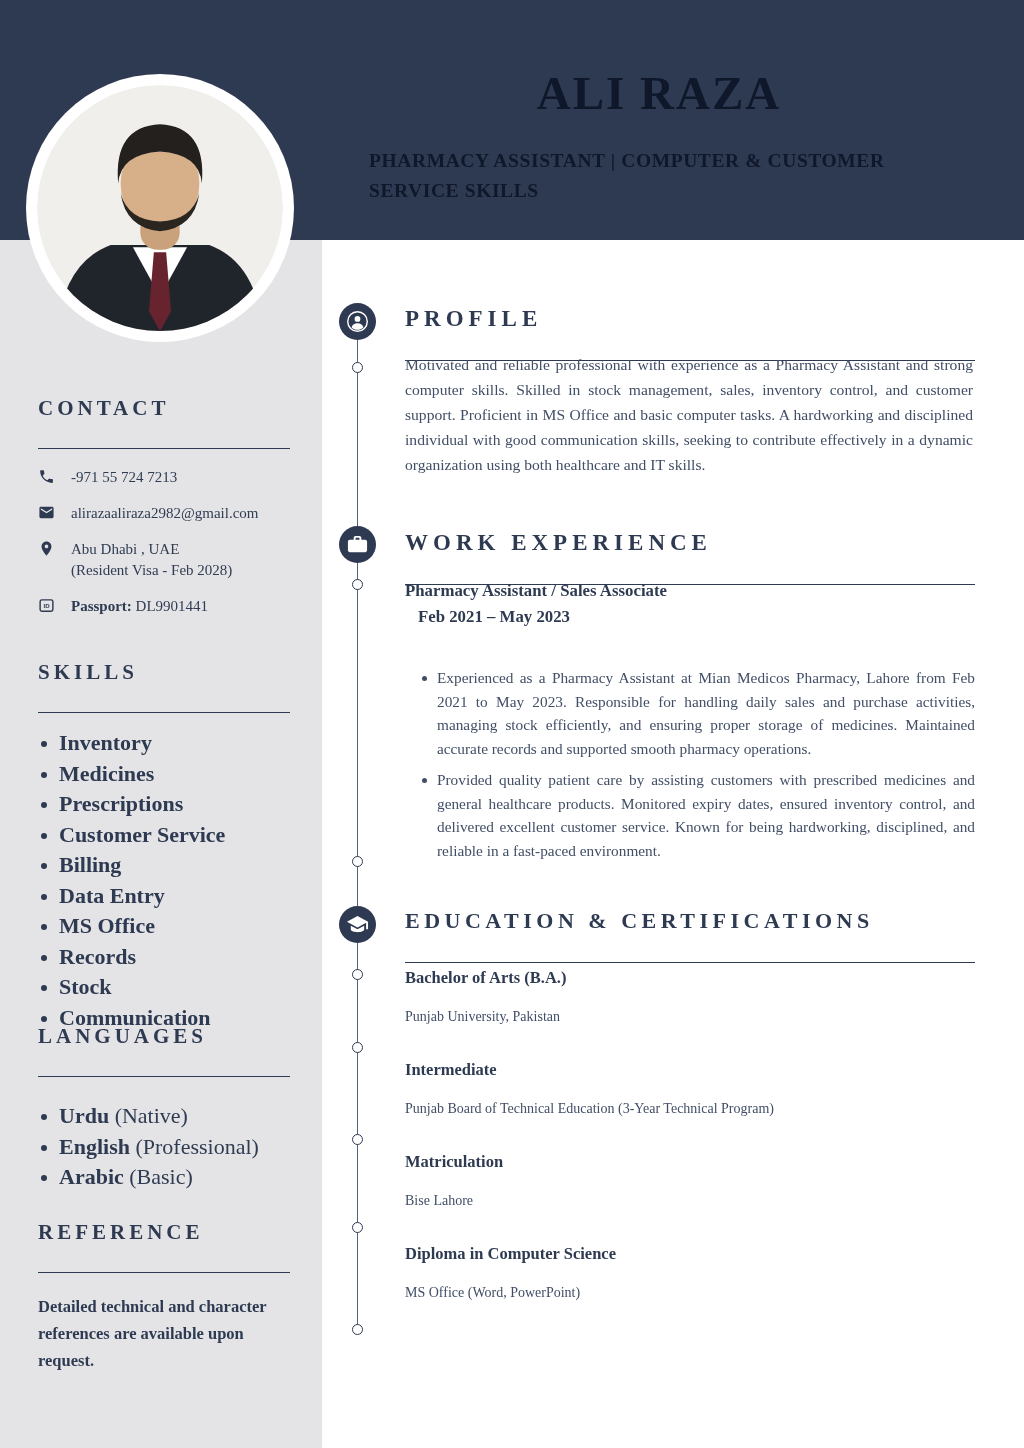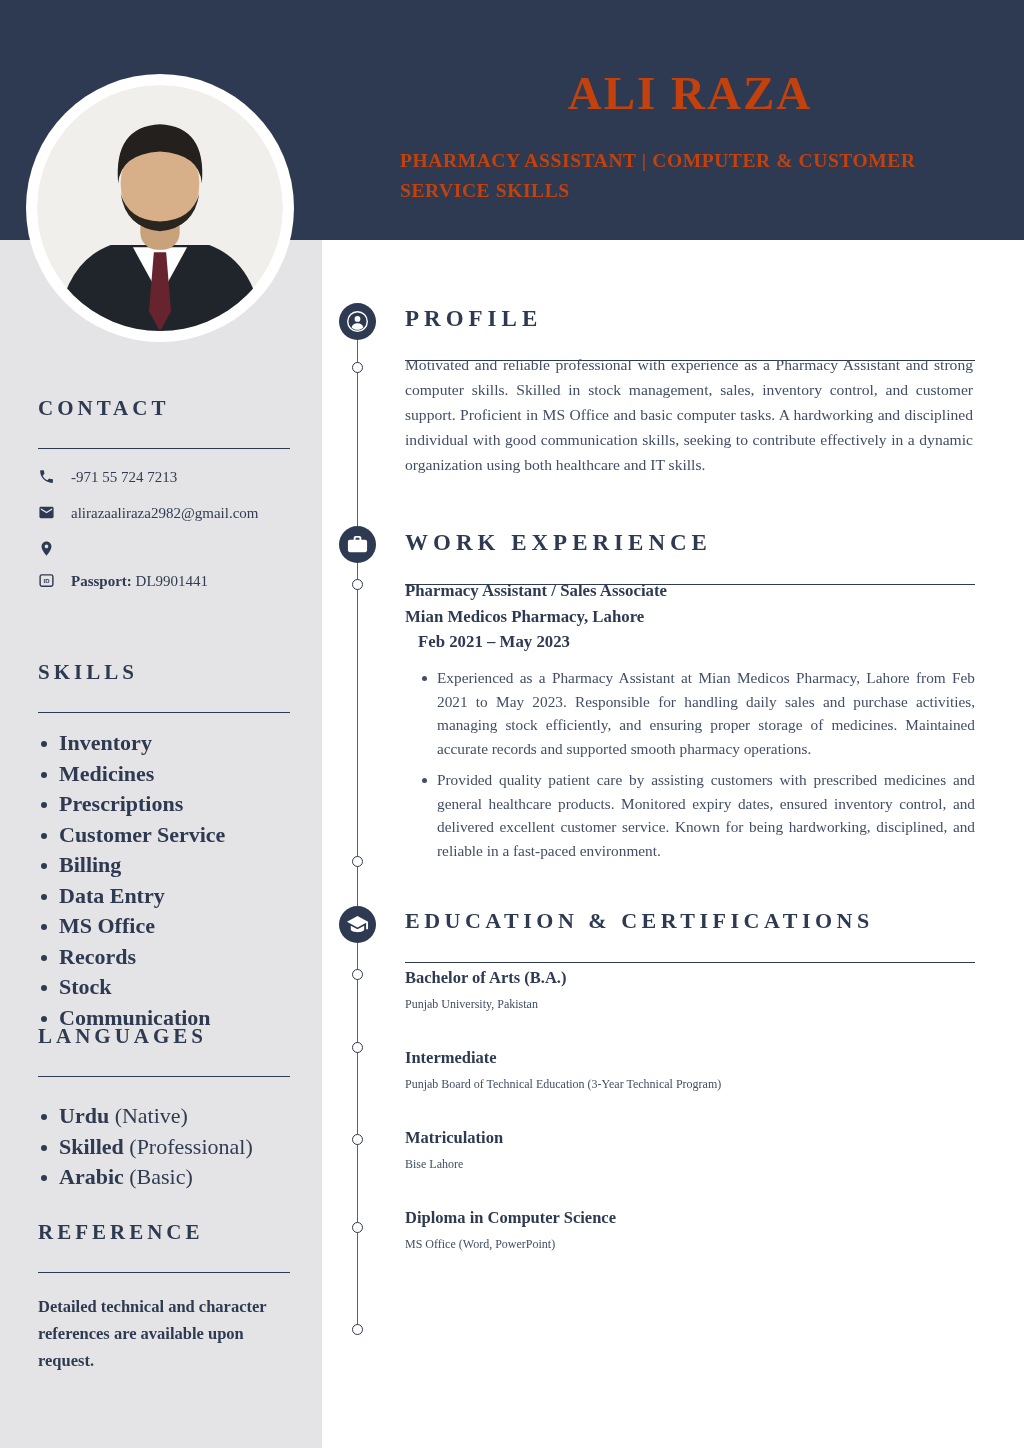--- a/index.html
+++ b/index.html
@@ -22,21 +22,21 @@
   .sidebar-bg{position:absolute;left:0;top:240px;width:322px;height:1208px;background:var(--sidebar-bg);}
 
   
   .photo{
     position:absolute;left:26px;top:74px;width:268px;height:268px;border-radius:50%;
     background:#fff;display:flex;align-items:center;justify-content:center;z-index:3;
   }
   .photo svg{width:246px;height:246px;border-radius:50%;display:block;}
 
   
-  .header{position:absolute;left:400px;top:66px;width:580px;color:#c2410c;z-index:2;}
+  .header{position:absolute;left:369px;top:66px;width:580px;color:#0f172a;z-index:2;}
   .header h1{
     font-size:47px;font-weight:bold;letter-spacing:2px;text-align:center;
     font-family:"Liberation Serif","DejaVu Serif",serif;
   }
   .header .subtitle{
     margin-top:26px;font-size:19.5px;font-weight:bold;letter-spacing:.6px;
     line-height:1.55;text-align:left;
   }
 
   
@@ -111,21 +111,21 @@
     text-align:justify;color:var(--body-text);margin-bottom:8px;
   }
   .work-bullets li::before{
     content:"";position:absolute;left:2px;top:10px;width:5px;height:5px;border-radius:50%;
     background:var(--body-text);
   }
 
   .edu-list{position:absolute;left:405px;top:966px;width:568px;z-index:2;}
   .edu-item{margin-bottom:30px;}
   .edu-title{font-size:16.5px;font-weight:bold;color:var(--navy);line-height:23px;}
-  .edu-sub{font-size:12px;color:var(--body-text);line-height:23px;margin-top:4px;max-width:410px;}
+  .edu-sub{font-size:14px;color:var(--body-text);line-height:23px;margin-top:16px;max-width:410px;}
 </style>
 </head>
 <body>
 
 <div class="page">
 
   <div class="top-band"></div>
   <div class="sidebar-bg"></div>
 
   <div class="timeline">
@@ -175,20 +175,24 @@
               <path d="M20 4H4c-1.1 0-2 .9-2 2v12c0 1.1.9 2 2 2h16c1.1 0 2-.9 2-2V6c0-1.1-.9-2-2-2zm0 4-8 5-8-5V6l8 5 8-5v2z"></path>
             </svg>
         </span>
         <span class="c-text">alirazaaliraza2982@gmail.com</span>
       </div>
       <div class="c-row">
         <span class="c-icon">
           <svg viewBox="0 0 24 24">
               <path d="M12 2C8.1 2 5 5.1 5 9c0 5.2 7 13 7 13s7-7.8 7-13c0-3.9-3.1-7-7-7zm0 9.5c-1.4 0-2.5-1.1-2.5-2.5S10.6 6.5 12 6.5s2.5 1.1 2.5 2.5-1.1 2.5-2.5 2.5z"></path>
             </svg>
+        </span>
+        <span class="c-text">
+          <span>Abu Dhabi , UAE</span><br>
+          <span>(Resident Visa - Feb 2028)</span>
         </span>
       </div>
       <div class="c-row">
         <span class="c-icon">
           <svg viewBox="0 0 24 24">
               <rect x="3" y="4" width="18" height="16" rx="2.5" fill="none" stroke="#2e3a51" stroke-width="2"></rect>
               <text x="12" y="15.5" font-size="8.5" font-family="Liberation Sans, sans-serif" font-weight="bold" text-anchor="middle" fill="#2e3a51">ID</text>
             </svg>
         </span>
         <span class="c-text"><b>Passport:</b> <span>DL9901441</span></span>
@@ -209,21 +213,21 @@
         <li>Records</li>
         <li>Stock</li>
         <li>Communication</li>
       </ul>
   </section>
 
   <section class="side-sec sec-langs">
     <h2 class="side-heading">LANGUAGES</h2>
     <ul class="lang-list">
         <li><b>Urdu</b> <span>(Native)</span></li>
-        <li><b>Skilled</b> <span>(Professional)</span></li>
+        <li><b>English</b> <span>(Professional)</span></li>
         <li><b>Arabic</b> <span>(Basic)</span></li>
       </ul>
   </section>
 
   <section class="side-sec sec-ref">
     <h2 class="side-heading">REFERENCE</h2>
     <div class="ref-text">Detailed technical and character references are available upon request.</div>
   </section>
 
   <div class="sec-icon" style="top:303px">
@@ -237,21 +241,20 @@
   <p class="profile-text">Motivated and reliable professional with experience as a Pharmacy Assistant and strong computer skills. Skilled in stock management, sales, inventory control, and customer support. Proficient in MS Office and basic computer tasks. A hardworking and disciplined individual with good communication skills, seeking to contribute effectively in a dynamic organization using both healthcare and IT skills.</p>
 
   <div class="sec-icon" style="top:526px">
     <svg viewBox="0 0 24 24">
       <path d="M20 7h-4V5c0-1.1-.9-2-2-2h-4c-1.1 0-2 .9-2 2v2H4c-1.1 0-2 .9-2 2v9c0 1.1.9 2 2 2h16c1.1 0 2-.9 2-2V9c0-1.1-.9-2-2-2zm-10-2h4v2h-4V5z" fill="#fff"></path>
     </svg>
   </div>
   <h2 class="main-heading h-work">WORK EXPERIENCE</h2>
   <div class="work-head">
     <div class="wl">Pharmacy Assistant / Sales Associate</div>
-    <div class="wl">Mian Medicos Pharmacy, Lahore</div>
     <div class="wl wl-dates">Feb 2021 – May 2023</div>
   </div>
   <ul class="work-bullets">
       <li>Experienced as a Pharmacy Assistant at Mian Medicos Pharmacy, Lahore from Feb 2021 to May 2023. Responsible for handling daily sales and purchase activities, managing stock efficiently, and ensuring proper storage of medicines. Maintained accurate records and supported smooth pharmacy operations.</li>
       <li>Provided quality patient care by assisting customers with prescribed medicines and general healthcare products. Monitored expiry dates, ensured inventory control, and delivered excellent customer service. Known for being hardworking, disciplined, and reliable in a fast-paced environment.</li>
     </ul>
 
   <div class="sec-icon" style="top:906px">
     <svg viewBox="0 0 24 24">
       <path d="M12 3 1 9l11 6 9-4.9V17h2V9L12 3zM5 13.2V17c0 1.7 3.1 3 7 3s7-1.3 7-3v-3.8l-7 3.8-7-3.8z" fill="#fff"></path>

